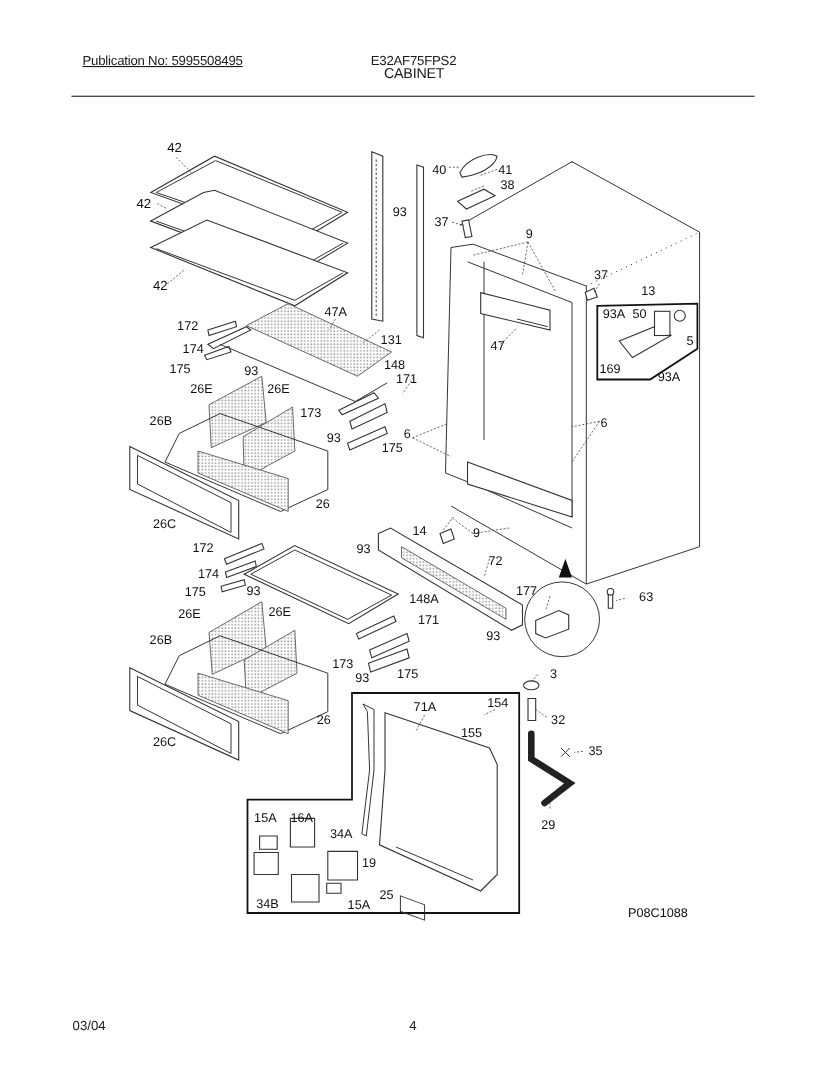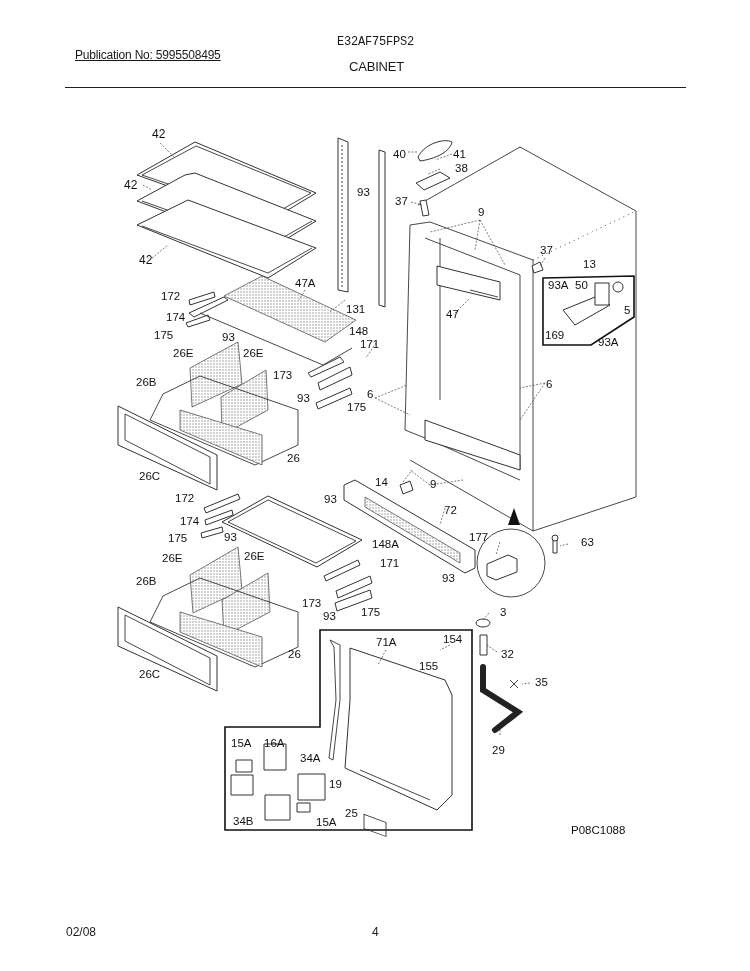--- a/index.html
+++ b/index.html
@@ -1,20 +1,20 @@
 <!DOCTYPE html>
 <html><head>
 <meta charset="utf-8">
 <style>
   html, body { margin: 0; padding: 0; background: #ffffff; }
   body { width: 750px; height: 971px; position: relative; overflow: hidden;
          font-family: "Liberation Sans", sans-serif; color: #1a1a1a; }
   .hdr { position: absolute; font-size: 12px; letter-spacing: -0.2px; }
   #pub { left: 75px; top: 48px; text-decoration: underline; }
-  #model { left: 337px; top: 35px; font-family: Liberation Mono, monospace; }
+  #model { left: 337px; top: 48px; }
   #section { left: 349px; top: 59px; font-size: 13px; }
   #rule { position: absolute; left: 65px; top: 87px; width: 621px; height: 0;
           border-top: 1.5px solid #222; }
   .ftr { position: absolute; font-size: 12px; }
   #date { left: 66px; top: 925px; }
   #page { left: 372px; top: 925px; }
   #diagram { position: absolute; left: 0; top: 0; }
   .lbl { font-family: "Liberation Sans", sans-serif; font-size: 11.5px; fill: #111; }
   .lbl-b { font-family: "Liberation Sans", sans-serif; font-size: 12px; fill: #111; }
   .ln { stroke: #333; stroke-width: 0.9; fill: none; }
@@ -263,14 +263,14 @@
     <text class="lbl" x="264" y="747">16A</text>
     <text class="lbl" x="300" y="762">34A</text>
     <text class="lbl" x="329" y="788">19</text>
     <text class="lbl" x="233" y="825">34B</text>
     <text class="lbl" x="316" y="826">15A</text>
 
     <text class="lbl" x="571" y="834">P08C1088</text>
   </g>
 </svg>
 
-<div class="ftr" id="date">02/08</div>
+<div class="ftr" id="date">03/04</div>
 <div class="ftr" id="page">4</div>
 
 </body></html>

